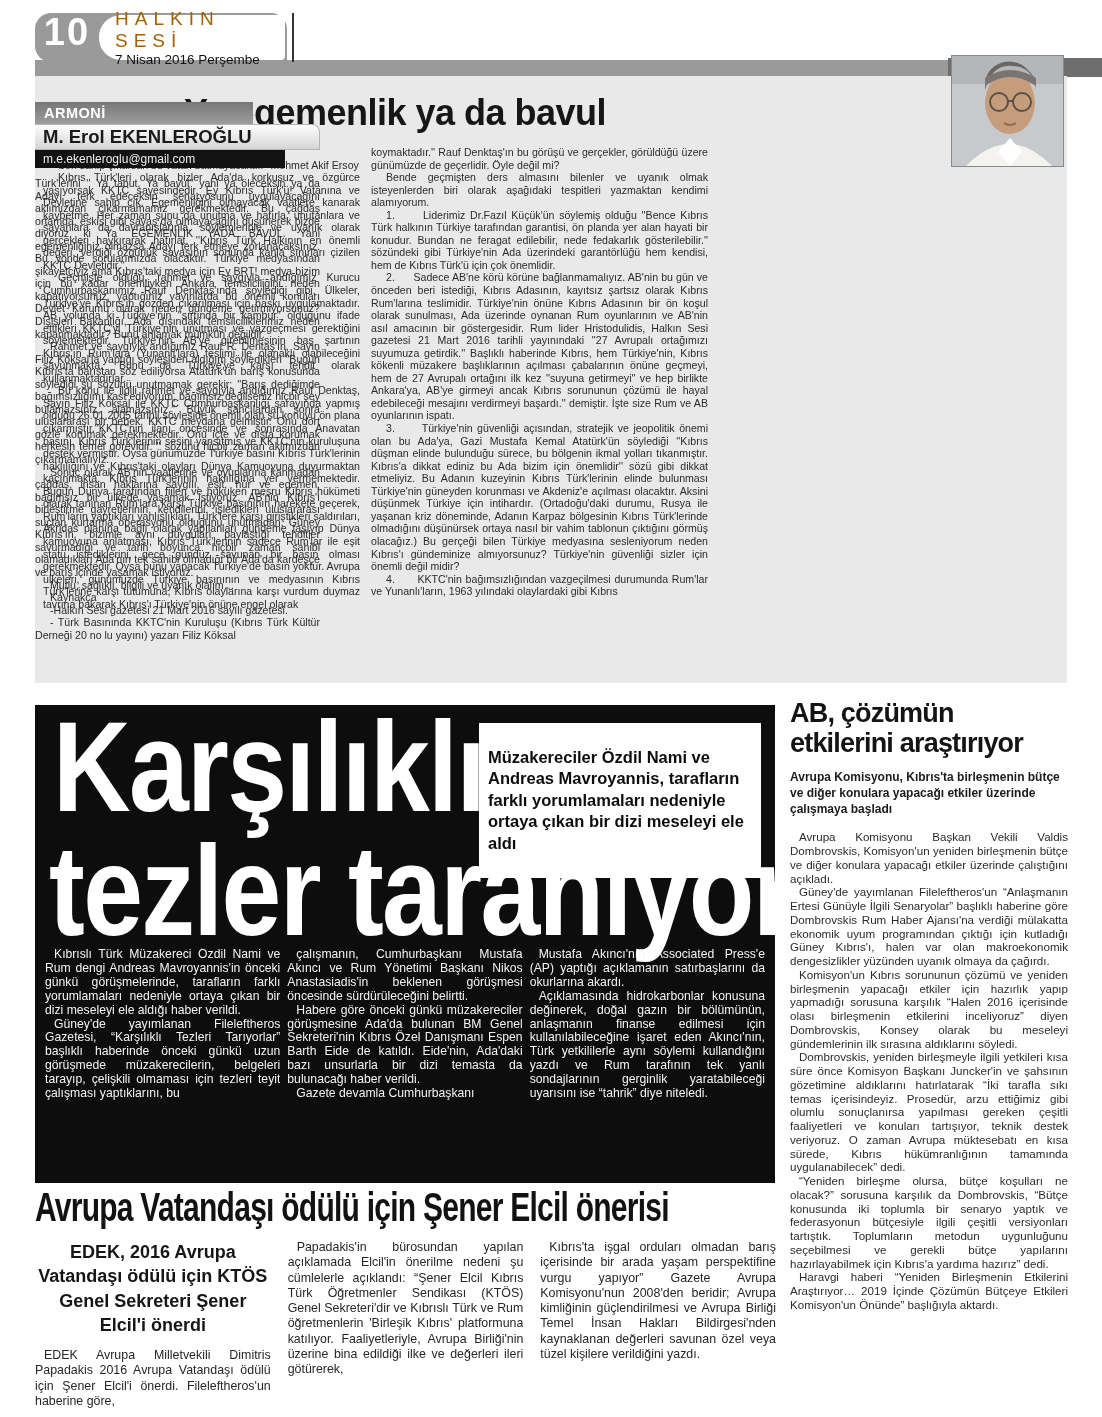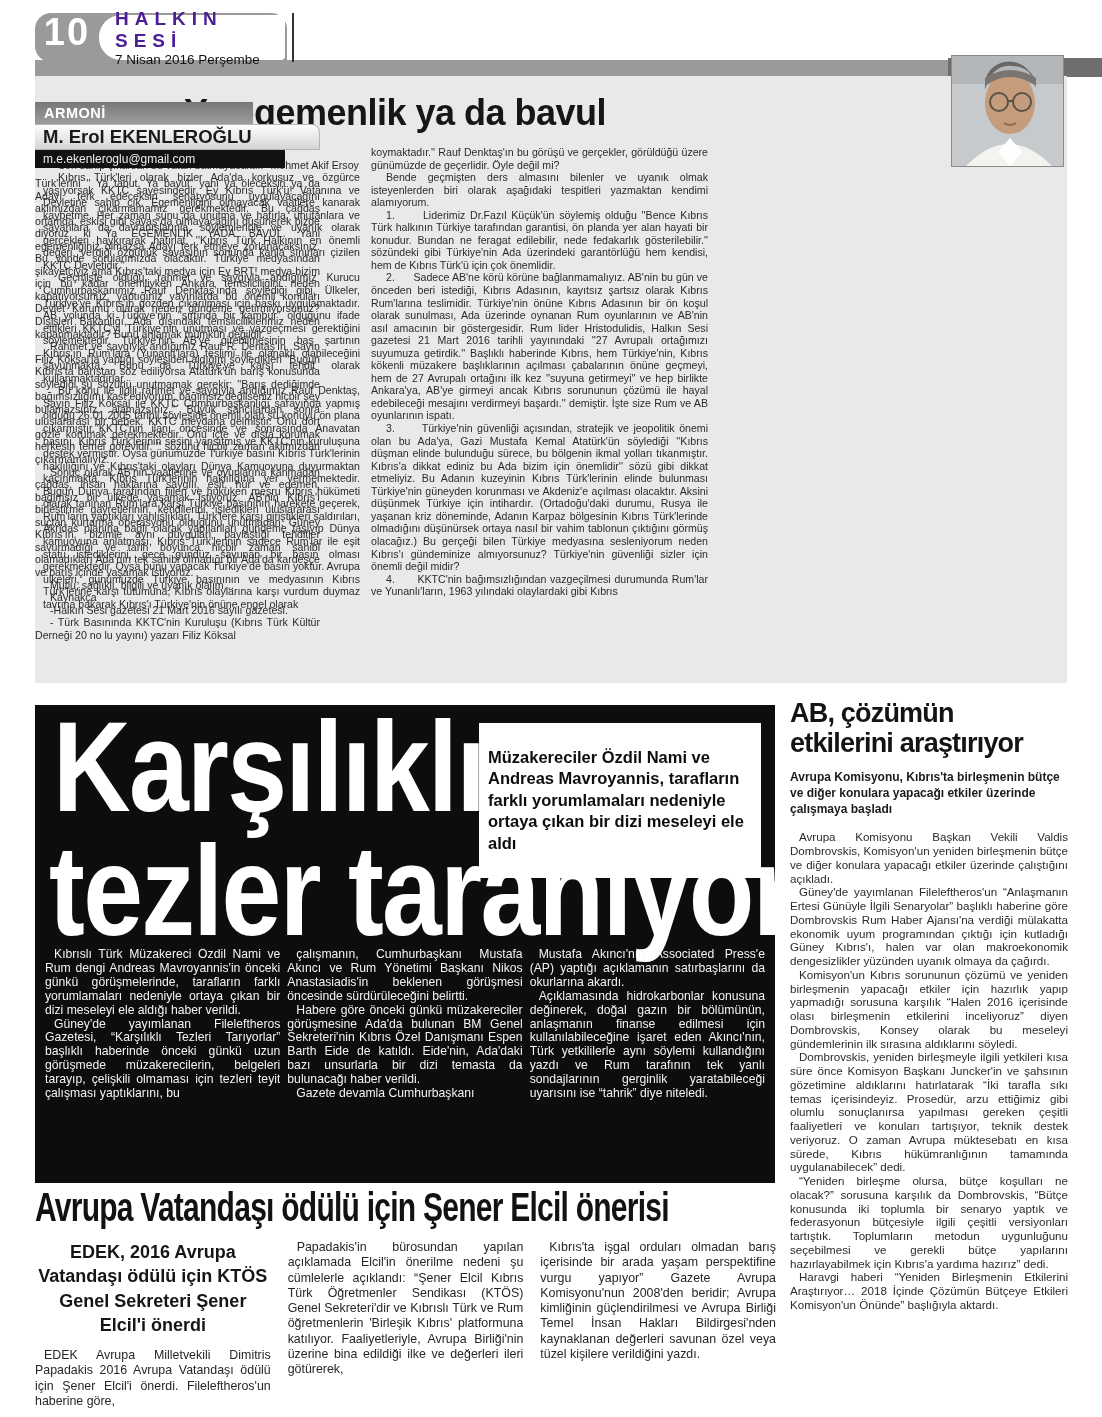--- a/index.html
+++ b/index.html
@@ -8,21 +8,21 @@
        font-family:"Liberation Sans","DejaVu Sans",sans-serif;color:#1d1d1d}
 
   
   .band{position:absolute;left:35px;top:60px;width:1067px;height:16px;background:#9a9a9a}
   .band-dark{position:absolute;left:948px;top:58px;width:154px;height:19px;background:#6e6e6e}
   .header-tab{position:absolute;left:35px;top:13px;width:252px;height:49px;background:#9a9a9a;
               border-radius:16px 16px 0 16px;display:flex;align-items:flex-start}
   .page-num{width:64px;text-align:center;color:#fff;font-size:38px;font-weight:bold;letter-spacing:2px;line-height:1}
   .mast-panel{flex:1;height:45px;margin:2px 2px 2px 0;background:#fff;border-radius:22px 4px 4px 22px;
               display:flex;flex-direction:column;justify-content:center;padding-left:16px}
-  .mast-title{font-size:19px;font-weight:bold;letter-spacing:6px;color:#4c1d95}
+  .mast-title{font-size:19px;font-weight:normal;letter-spacing:6px;color:#a16207}
   .mast-date{font-size:13.5px;font-weight:normal;color:#111}
   .header-vline{position:absolute;left:292px;top:13px;width:2px;height:49px;background:#333}
 
   
   .top-section{position:absolute;left:35px;top:76px;width:1032px;height:607px;background:#e9e9e9;overflow:hidden}
   .top-title{position:absolute;left:80px;top:16px;width:560px;text-align:center;
              font-size:36px;font-weight:bold;color:#161616;letter-spacing:-.5px}
   .tcol{position:absolute;font-size:10.6px;line-height:12.55px;text-align:justify;color:#2b2b2b;overflow:hidden}
   .tcol1{left:8px;top:70px;width:317px;height:528px}
   .tcol2{left:336px;top:70px;width:337px;height:528px}
@@ -163,21 +163,21 @@
   <aside class="right-article">
     <h2 class="ra-title"><span>AB, çözümün</span><br>
       <span>etkilerini araştırıyor</span></h2>
     <h3 class="ra-sub">Avrupa Komisyonu, Kıbrıs'ta birleşmenin bütçe ve diğer konulara yapacağı etkiler üzerinde çalışmaya başladı</h3>
     <div class="ra-body body-text">
         <p>Avrupa Komisyonu Başkan Vekili Valdis Dombrovskis, Komisyon'un yeniden birleşmenin bütçe ve diğer konulara yapacağı etkiler üzerinde çalıştığını açıkladı.</p>
         <p>Güney'de yayımlanan Fileleftheros'un “Anlaşmanın Ertesi Günüyle İlgili Senaryolar” başlıklı haberine göre Dombrovskis Rum Haber Ajansı'na verdiği mülakatta ekonomik uyum programından çıktığı için kutladığı Güney Kıbrıs'ı, halen var olan makroekonomik dengesizlikler yüzünden uyanık olmaya da çağırdı.</p>
         <p>Komisyon'un Kıbrıs sorununun çözümü ve yeniden birleşmenin yapacağı etkiler için hazırlık yapıp yapmadığı sorusuna karşılık “Halen 2016 içerisinde olası birleşmenin etkilerini inceliyoruz” diyen Dombrovskis, Konsey olarak bu meseleyi gündemlerinin ilk sırasına aldıklarını söyledi.</p>
         <p>Dombrovskis, yeniden birleşmeyle ilgili yetkileri kısa süre önce Komisyon Başkanı Juncker'in ve şahsının gözetimine aldıklarını hatırlatarak “İki tarafla sıkı temas içerisindeyiz. Prosedür, arzu ettiğimiz gibi olumlu sonuçlanırsa yapılması gereken çeşitli faaliyetleri ve konuları tartışıyor, teknik destek veriyoruz. O zaman Avrupa müktesebatı en kısa sürede, Kıbrıs hükümranlığının tamamında uygulanabilecek” dedi.</p>
         <p>“Yeniden birleşme olursa, bütçe koşulları ne olacak?” sorusuna karşılık da Dombrovskis, “Bütçe konusunda iki toplumla bir senaryo yaptık ve federasyonun bütçesiyle ilgili çeşitli versiyonları tartıştık. Toplumların metodun uygunluğunu seçebilmesi ve gerekli bütçe yapılarını hazırlayabilmek için Kıbrıs'a yardıma hazırız” dedi.</p>
-        <p>Haravgi haberi “Yeniden Birleşmenin Etkilerini Araştırıyor… 2018 İçinde Çözümün Bütçeye Etkileri Komisyon'un Önünde” başlığıyla aktardı.</p>
+        <p>Haravgi haberi “Yeniden Birleşmenin Etkilerini Araştırıyor… 2019 İçinde Çözümün Bütçeye Etkileri Komisyon'un Önünde” başlığıyla aktardı.</p>
       </div>
   </aside>
 
   <section class="bottom-article">
     <h2 class="ba-title">Avrupa Vatandaşı ödülü için Şener Elcil önerisi</h2>
     <div class="ba-cols">
       <div class="ba-col">
         <h3 class="ba-sub">EDEK, 2016 Avrupa Vatandaşı ödülü için KTÖS Genel Sekreteri Şener Elcil'i önerdi</h3>
         <div class="body-text">
             <p>EDEK Avrupa Milletvekili Dimitris Papadakis 2016 Avrupa Vatandaşı ödülü için Şener Elcil'i önerdi. Fileleftheros'un haberine göre,</p>

